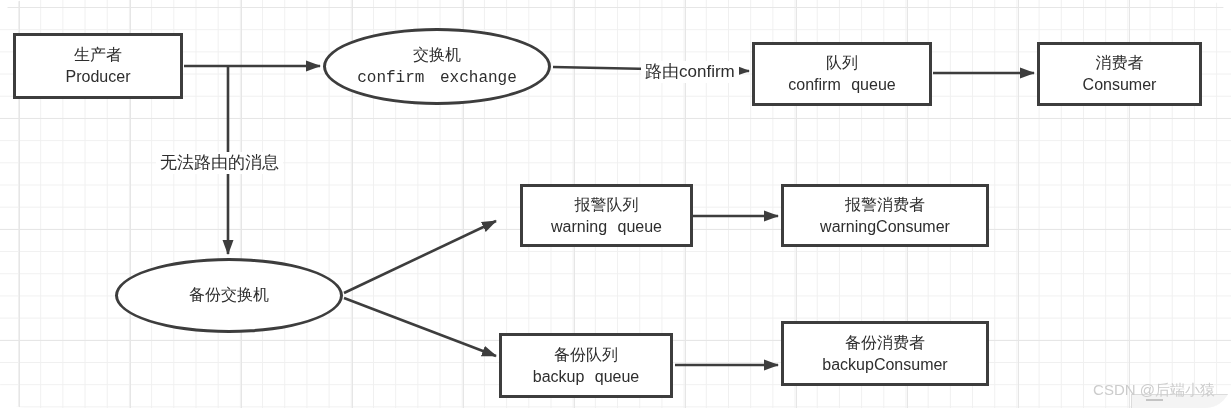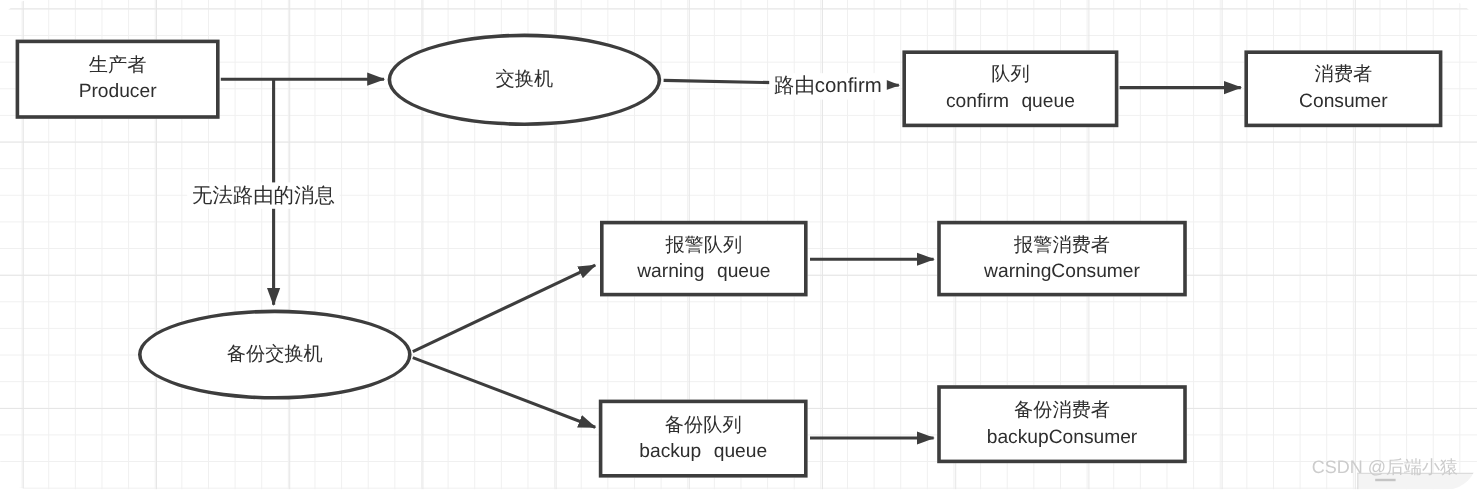--- a/index.html
+++ b/index.html
@@ -116,33 +116,34 @@
     <line class="edge-line" x1="675" y1="365" x2="778" y2="365" marker-end="url(#ah)"></line>
   </svg>
 
   <div class="node rect" style="left:13px; top:33px; width:170px; height:66px;">
     <span>生产者</span>
     <span class="en">Producer</span>
   </div>
 
   <div class="node ellipse" style="left:323px; top:28px; width:228px; height:77px;">
     <span>交换机</span>
+    <span class="en">confirm exchange</span>
   </div>
 
   <div class="node rect" style="left:1037px; top:42px; width:165px; height:64px;">
     <span>消费者</span>
     <span class="en">Consumer</span>
   </div>
 
   <div class="node rect" style="left:752px; top:42px; width:180px; height:64px;">
     <span>队列</span>
     <span class="en">confirm queue</span>
   </div>
 
-  <div class="node rect" style="left:500px; top:184px; width:173px; height:63px;align-items:center;">
+  <div class="node rect" style="left:520px; top:184px; width:173px; height:63px;align-items:center;">
     <span>报警队列</span>
     <span class="en">warning queue</span>
   </div>
 
   <div class="node rect" style="left:781px; top:184px; width:208px; height:63px;text-align:center;">
     <span>报警消费者</span>
     <span class="en">warningConsumer</span>
   </div>
 
   <div class="node ellipse" style="left:115px; top:258px; width:228px; height:75px;justify-content:center;">

